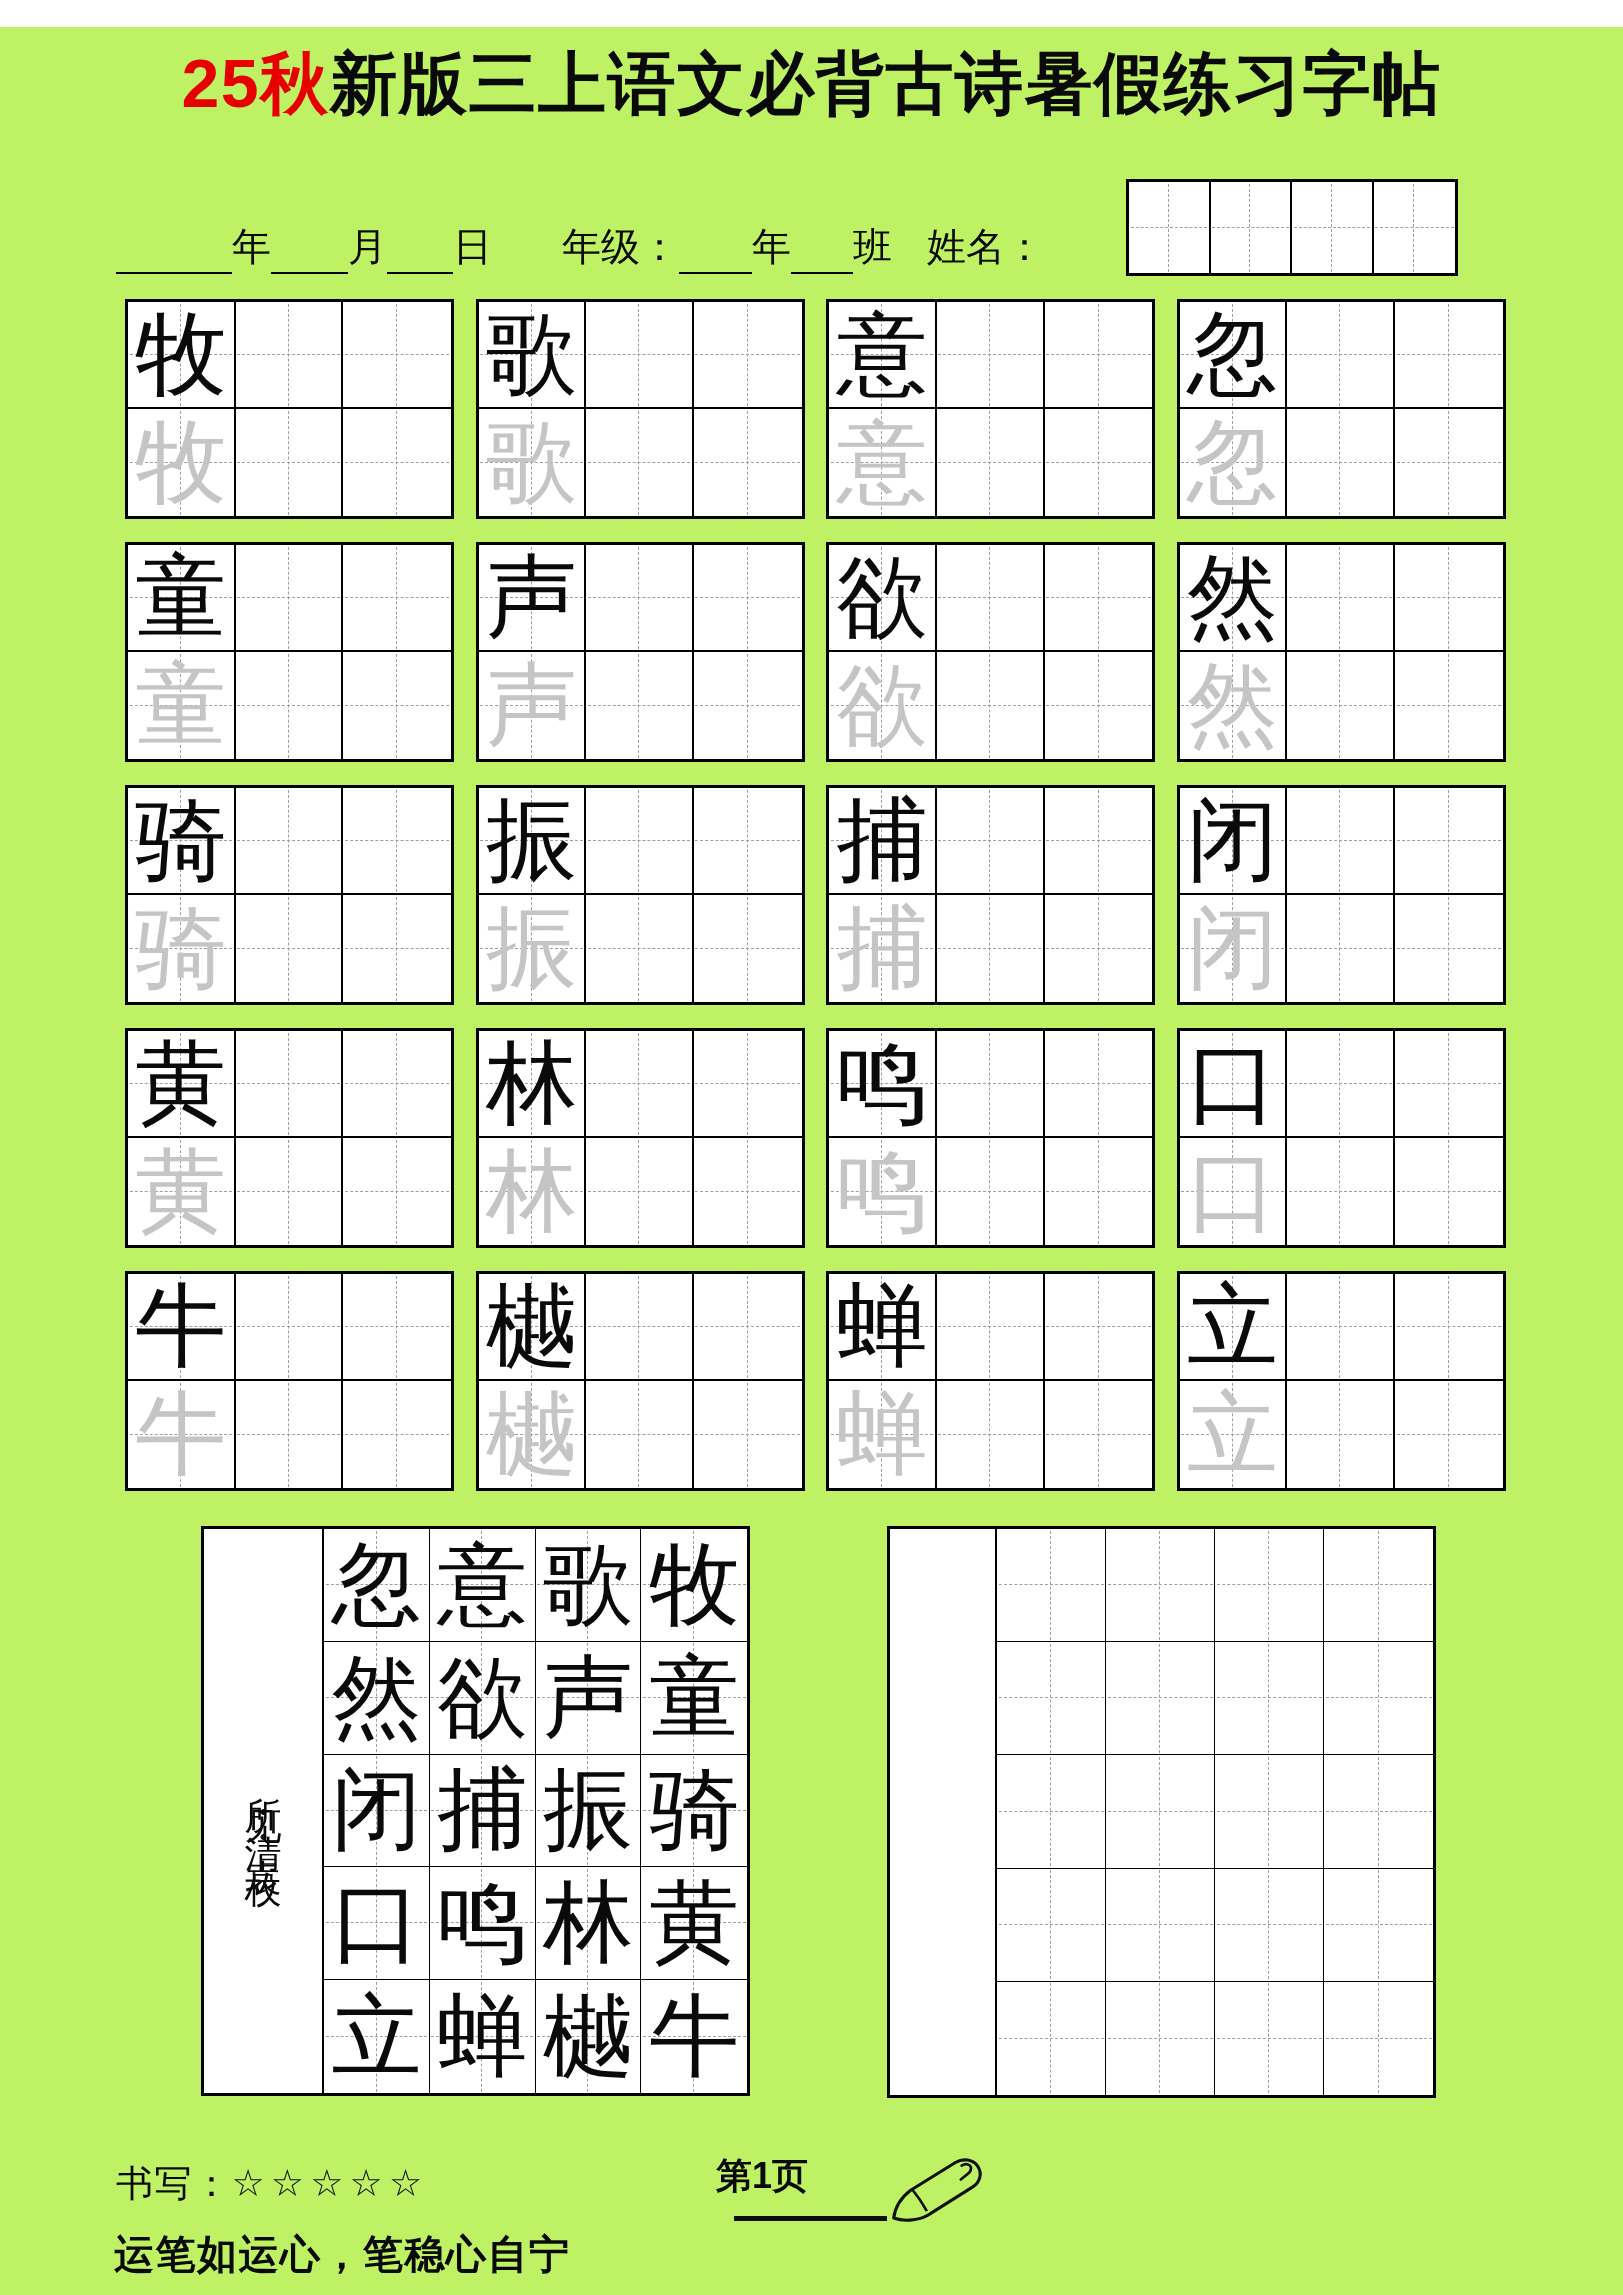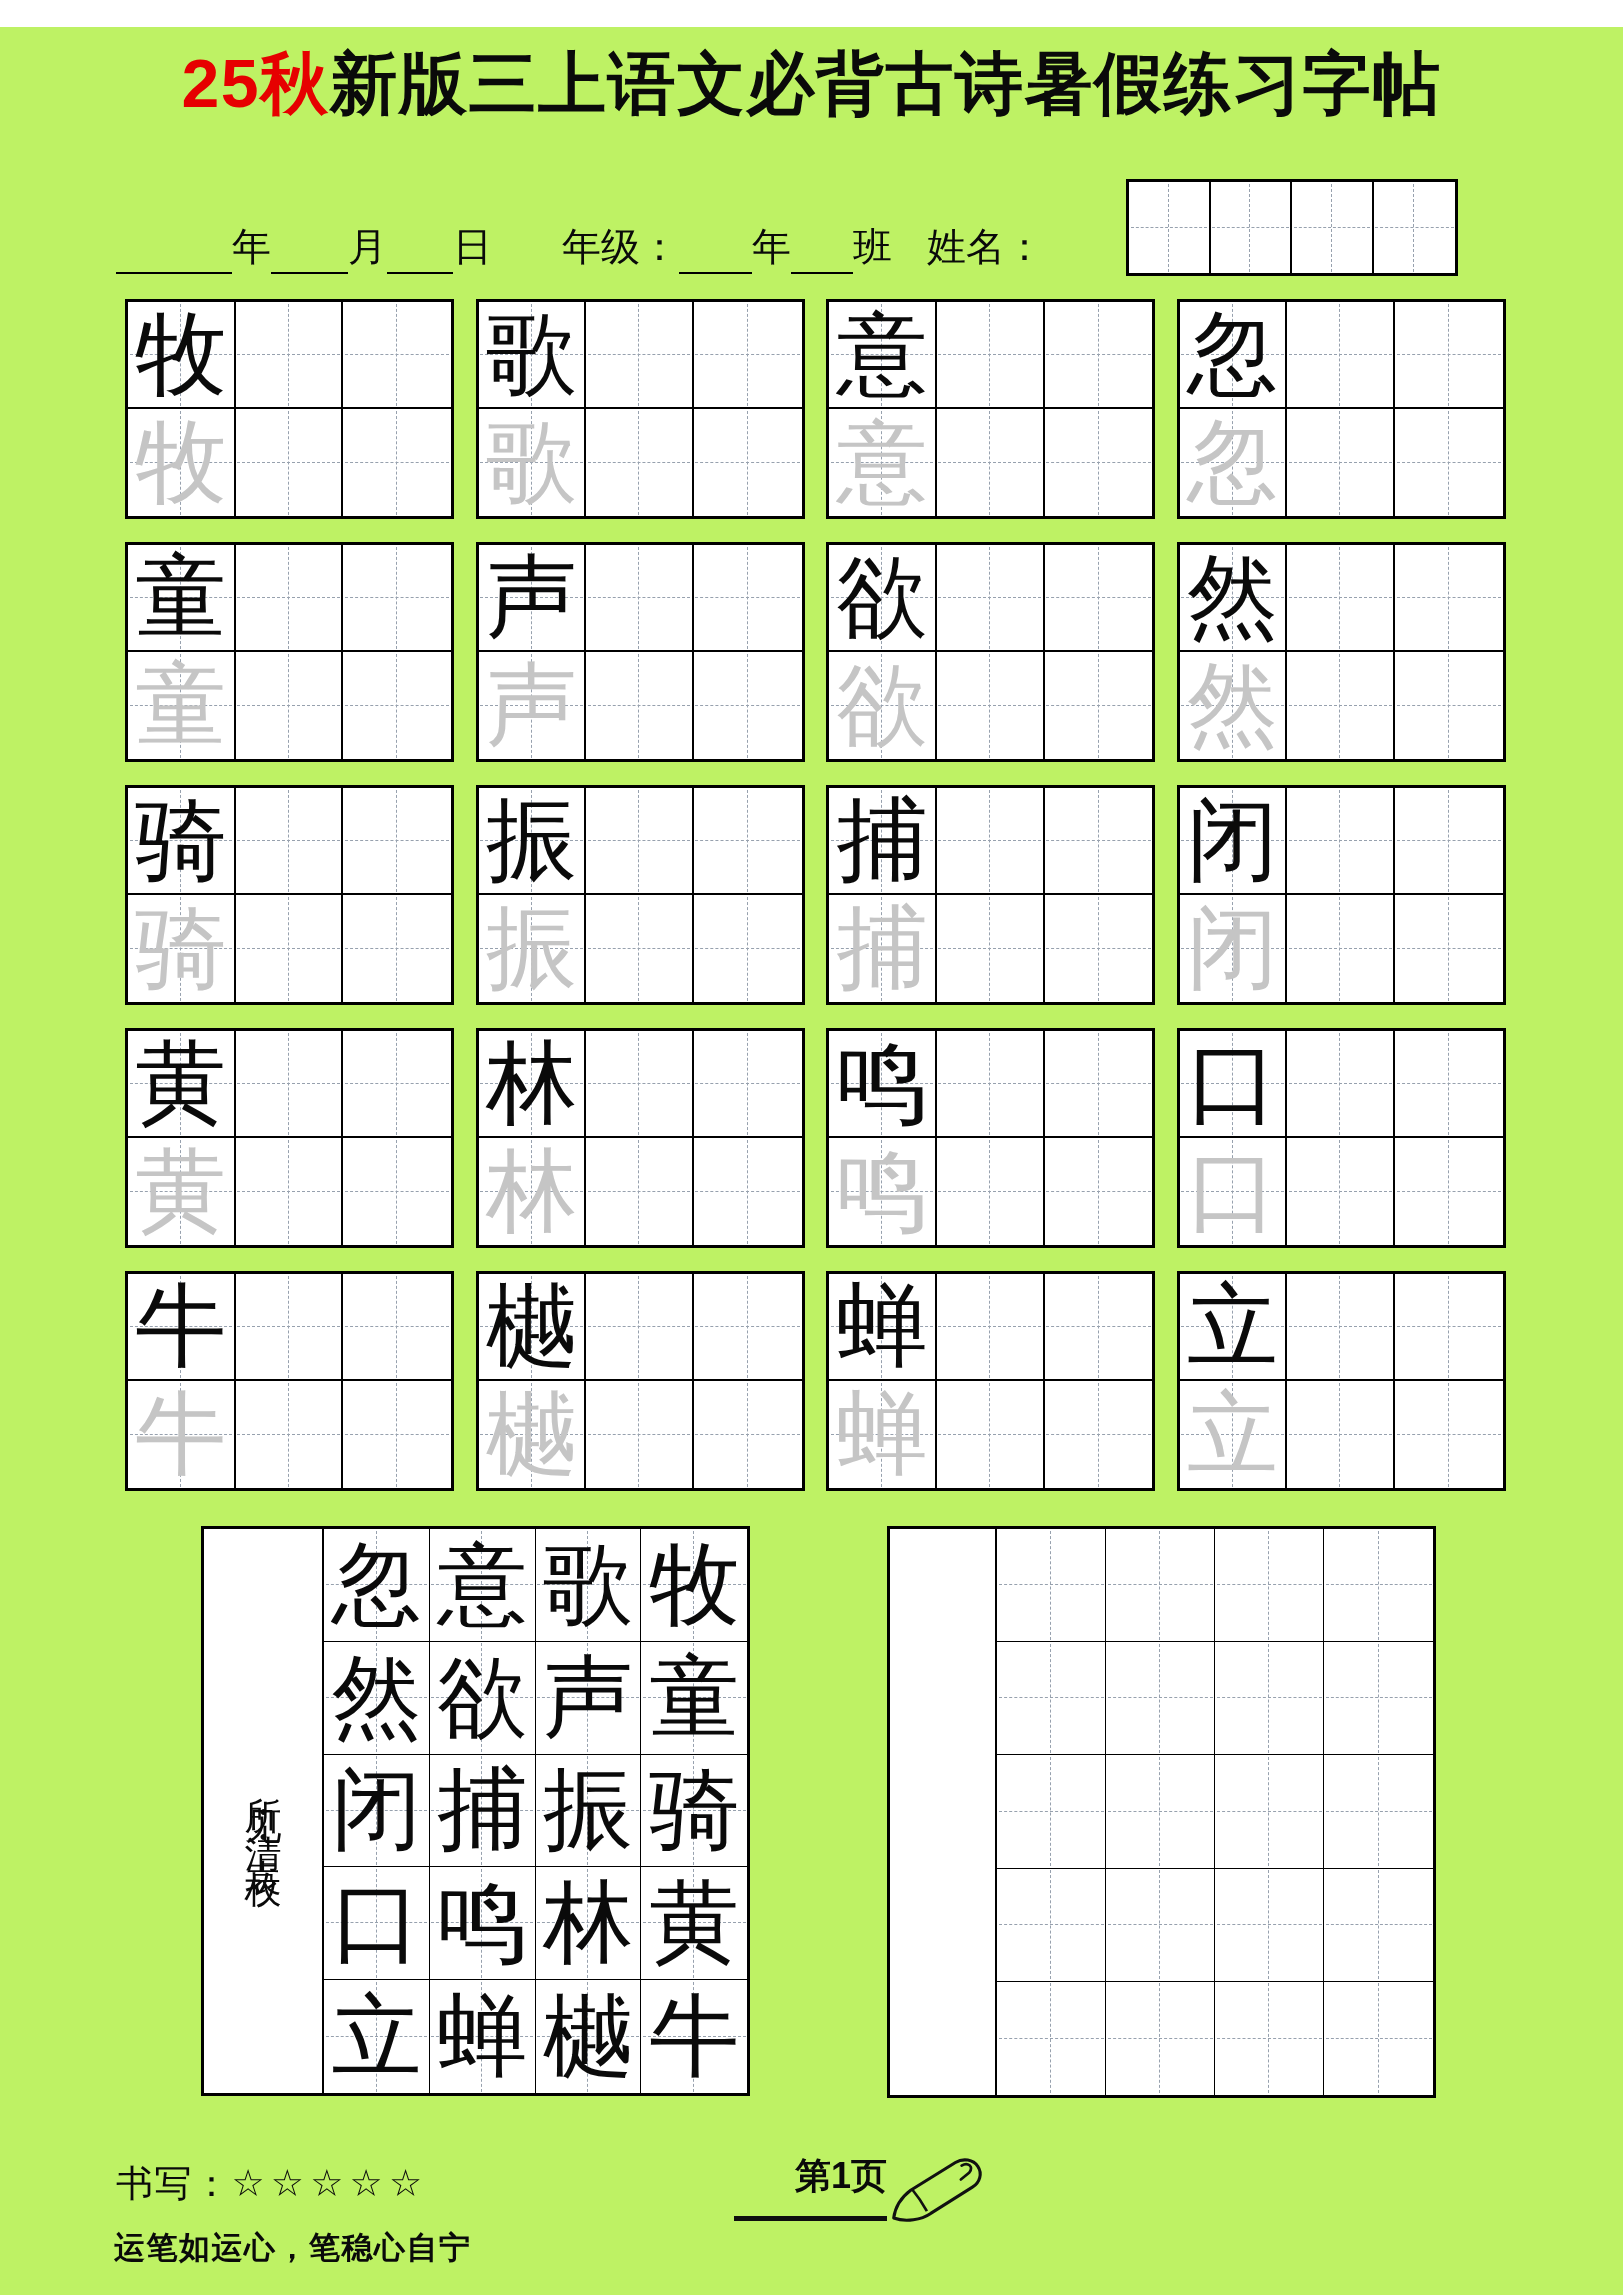--- a/index.html
+++ b/index.html
@@ -136,33 +136,33 @@
   .pgrid .glyph{font-size:90px;}
 
   
   .stars-line{
     position:absolute;left:116px;top:2132px;
     font-family:var(--hei);font-weight:400;font-size:37px;
     letter-spacing:1.5px;white-space:nowrap;
   }
   .stars-line .stars{letter-spacing:6.2px;font-family:"DejaVu Sans",sans-serif;}
   .pagenum{
-    position:absolute;left:736px;top:2125px;width:151px;
-    text-align:right;
+    position:absolute;left:716px;top:2125px;width:151px;
+    text-align:left;
     font-family:var(--hei);font-weight:700;font-size:36px;
     white-space:nowrap;
   }
   .pagenum-line{
     position:absolute;left:734px;top:2189px;width:153px;height:5.4px;
     background:#0f0f0f;
   }
   .pen{position:absolute;left:886px;top:2127px;width:108px;height:71px;}
   .motto{
     position:absolute;left:114px;top:2200px;
-    font-family:var(--hei);font-weight:700;font-size:31px;
+    font-family:var(--hei);font-weight:700;font-size:40px;
     letter-spacing:1.5px;white-space:nowrap;
   }
 </style>
 </head>
 <body>
 
 <div class="page">
 
   <div class="title">
     <span class="hl">25秋</span><span>新版三上语文必背古诗暑假练习字帖</span>

